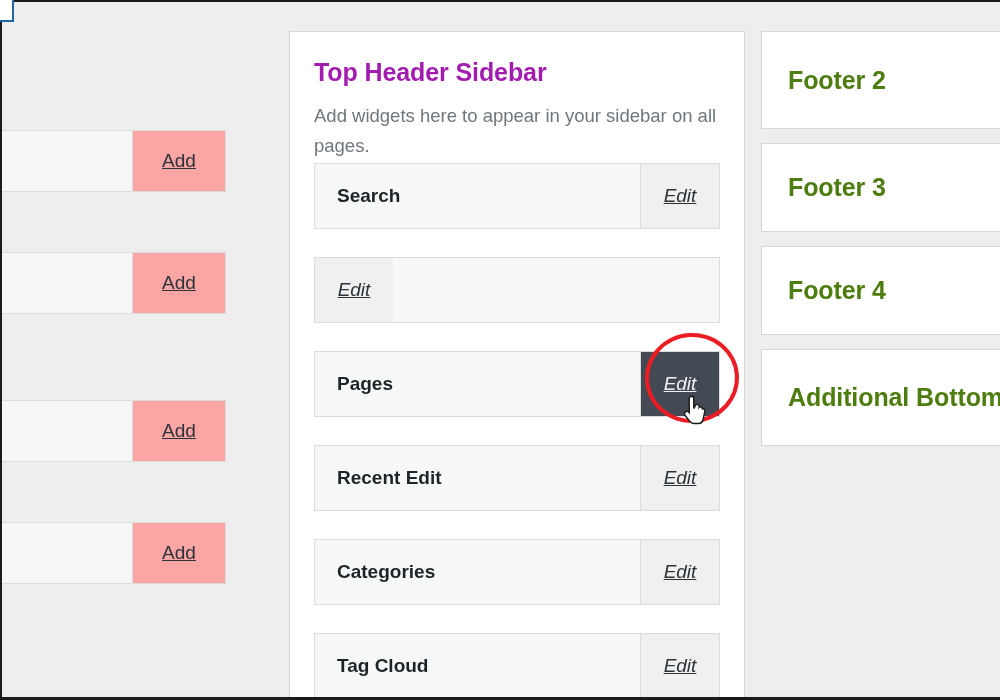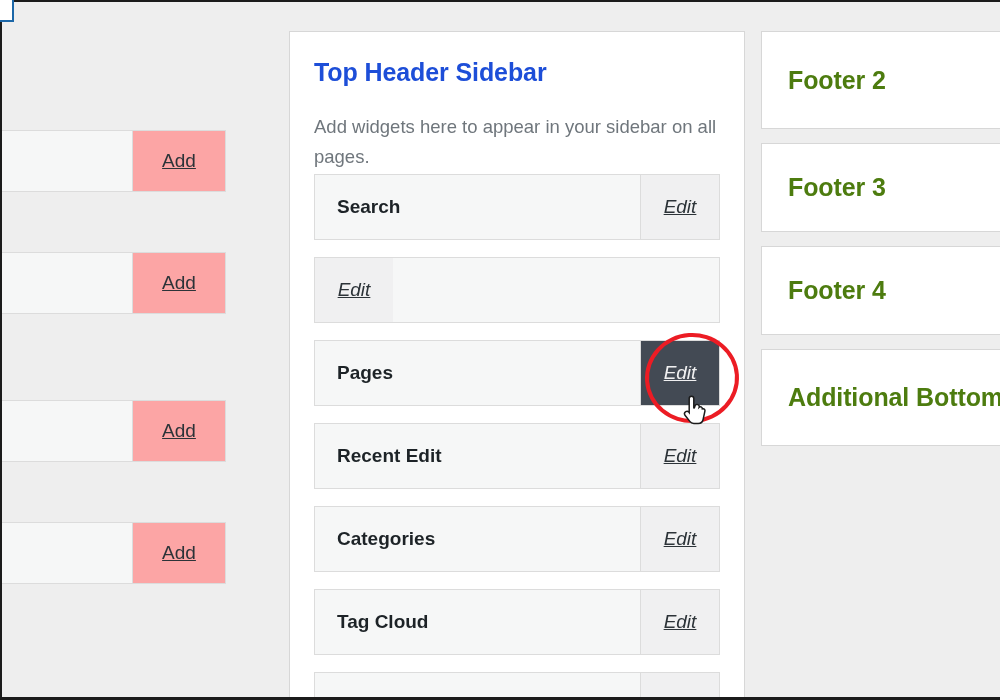--- a/index.html
+++ b/index.html
@@ -128,38 +128,38 @@
     width: 456px;
     background: #ffffff;
     border: 1px solid #d7d7d7;
     box-sizing: border-box;
     padding: 26px 24px 0 24px;
     height: 700px;
   }
   #center-col .panel-title {
     font-size: 25px;
     font-weight: bold;
-    color: #1d4ed8;
+    color: #a21caf;
     letter-spacing: -0.1px;
-    margin: 0 0 25px 0;
+    margin: 0 0 14px 0;
   }
   #center-col .panel-desc {
     font-size: 18.5px;
     line-height: 30px;
     color: #6f767c;
     margin: 0 0 2px 0;
   }
   .widget-row {
     display: flex;
     align-items: stretch;
     border: 1px solid #dcdcdc;
     background: #f6f7f7;
     height: 66px;
     box-sizing: border-box;
-    margin-bottom: 17px;
+    margin-bottom: 28px;
     position: relative;
   }
   .widget-row .wtitle {
     flex: 1 1 auto;
     display: flex;
     align-items: center;
     padding: 0 22px;
     font-size: 19px;
     font-weight: bold;
     color: #1d2327;

